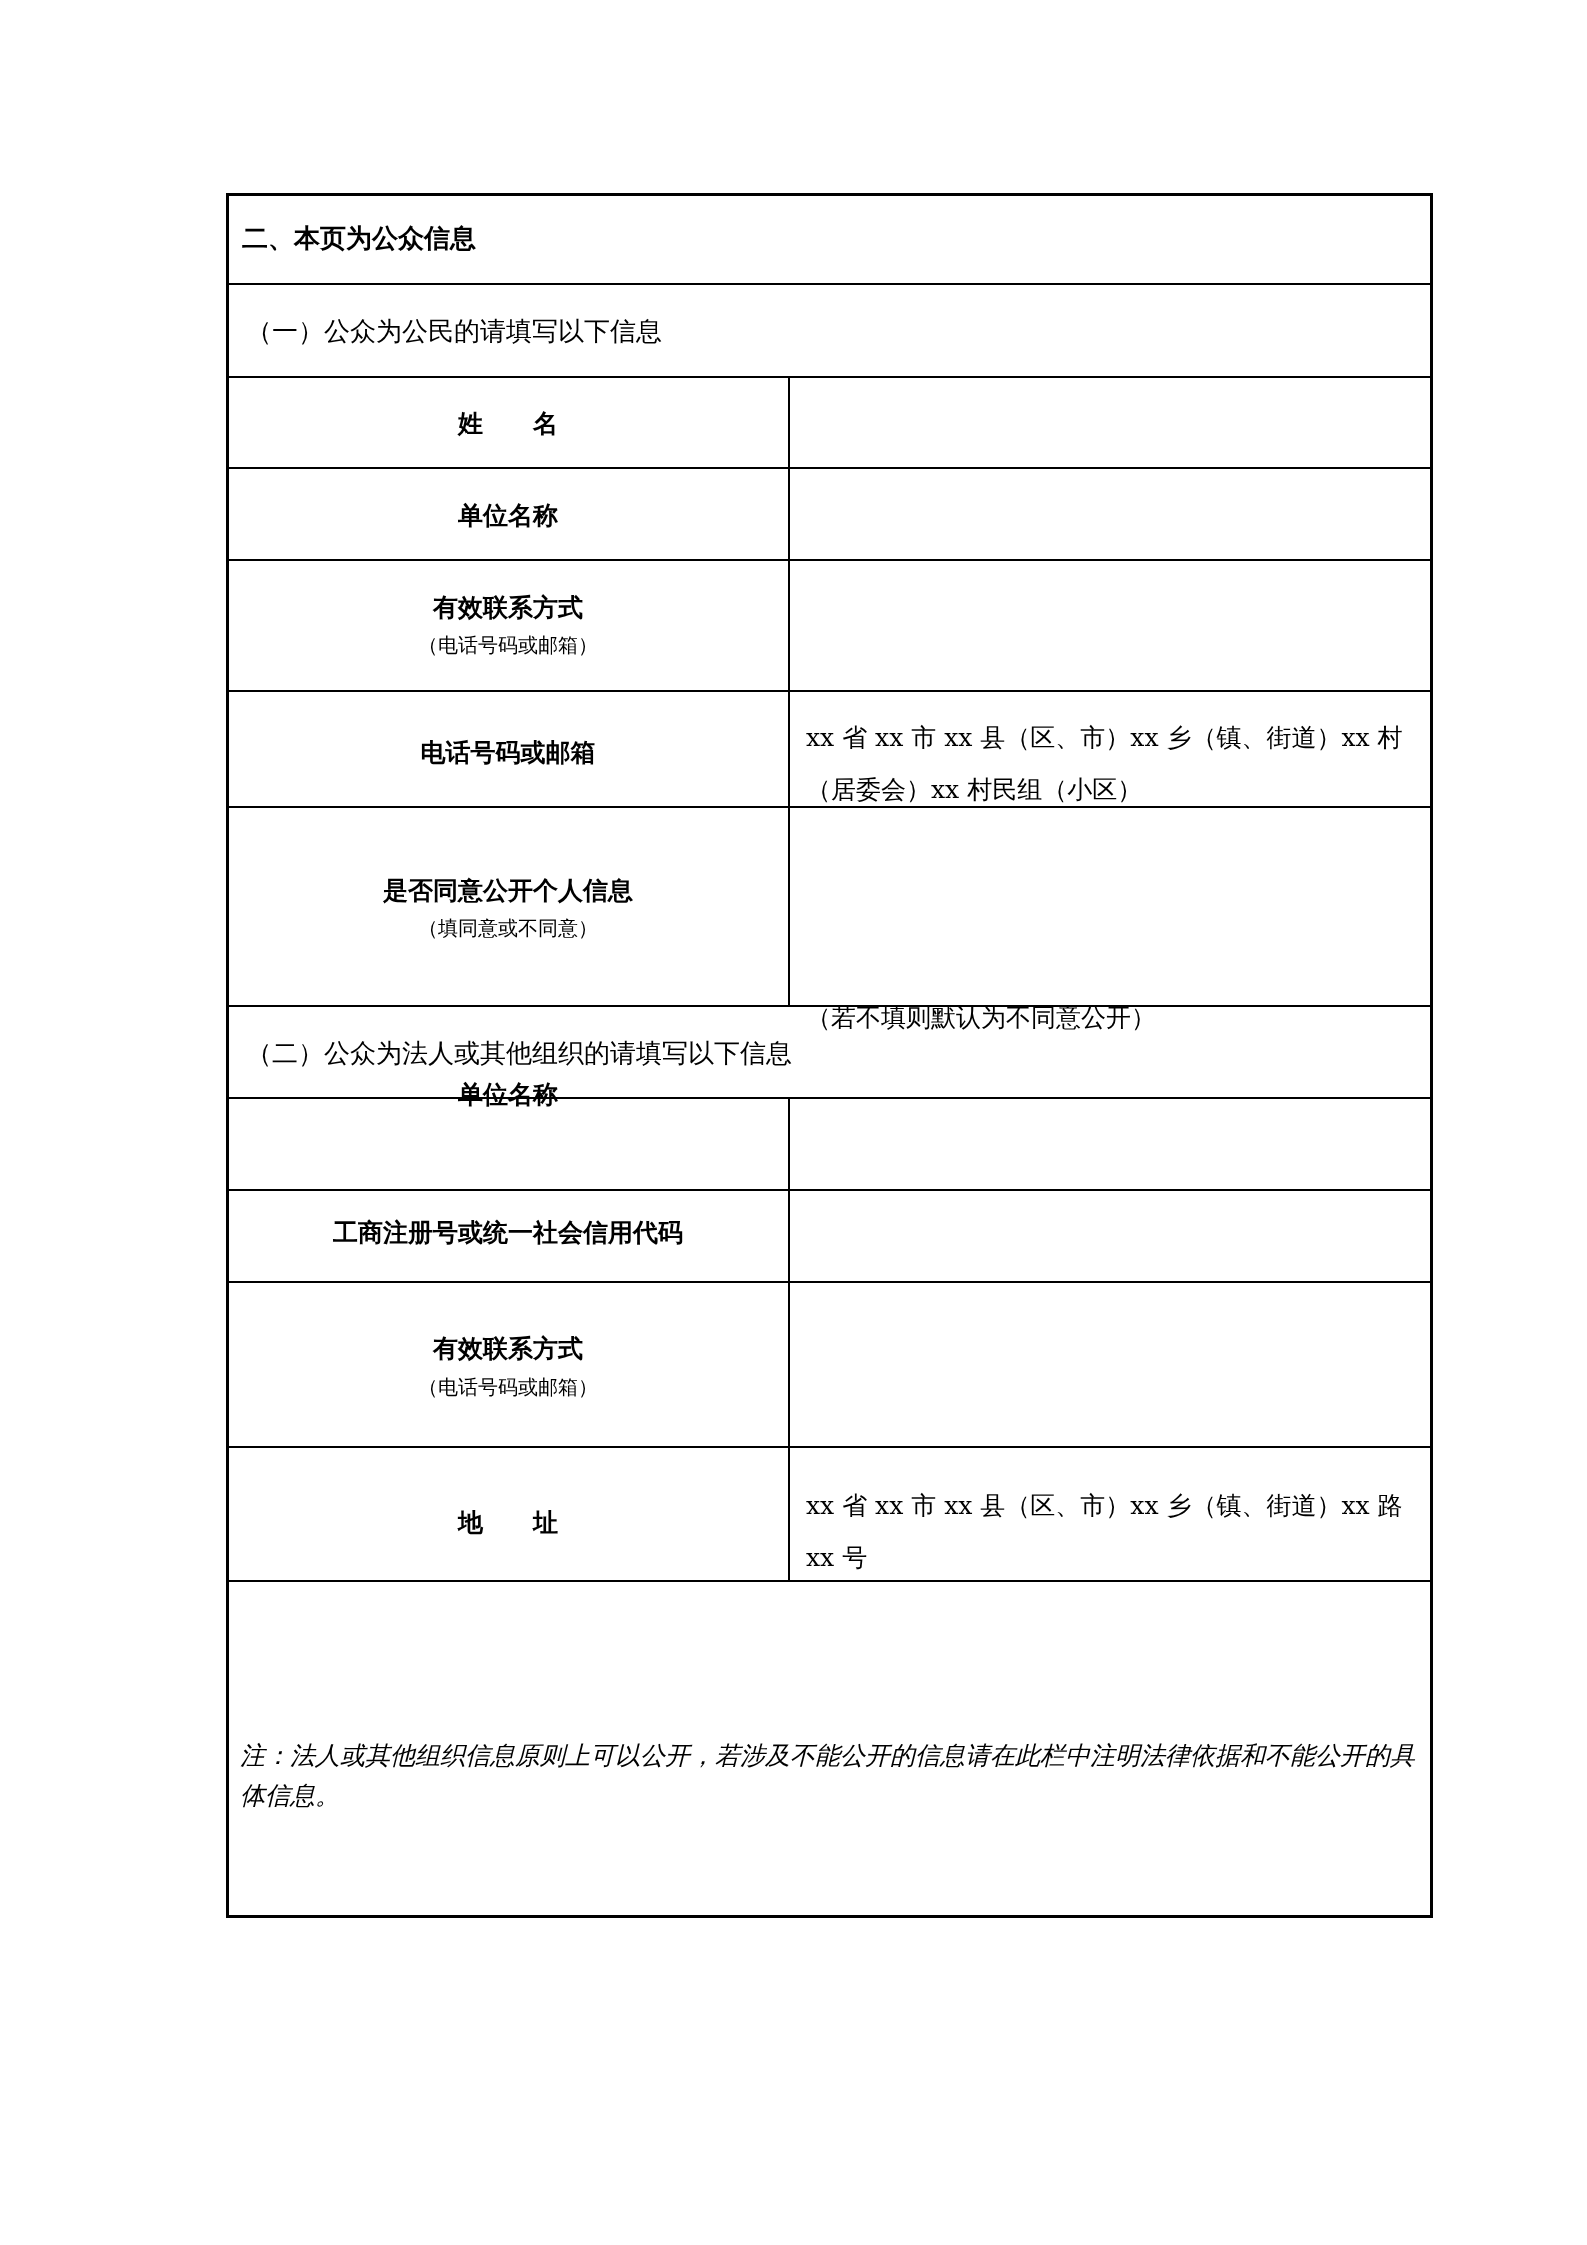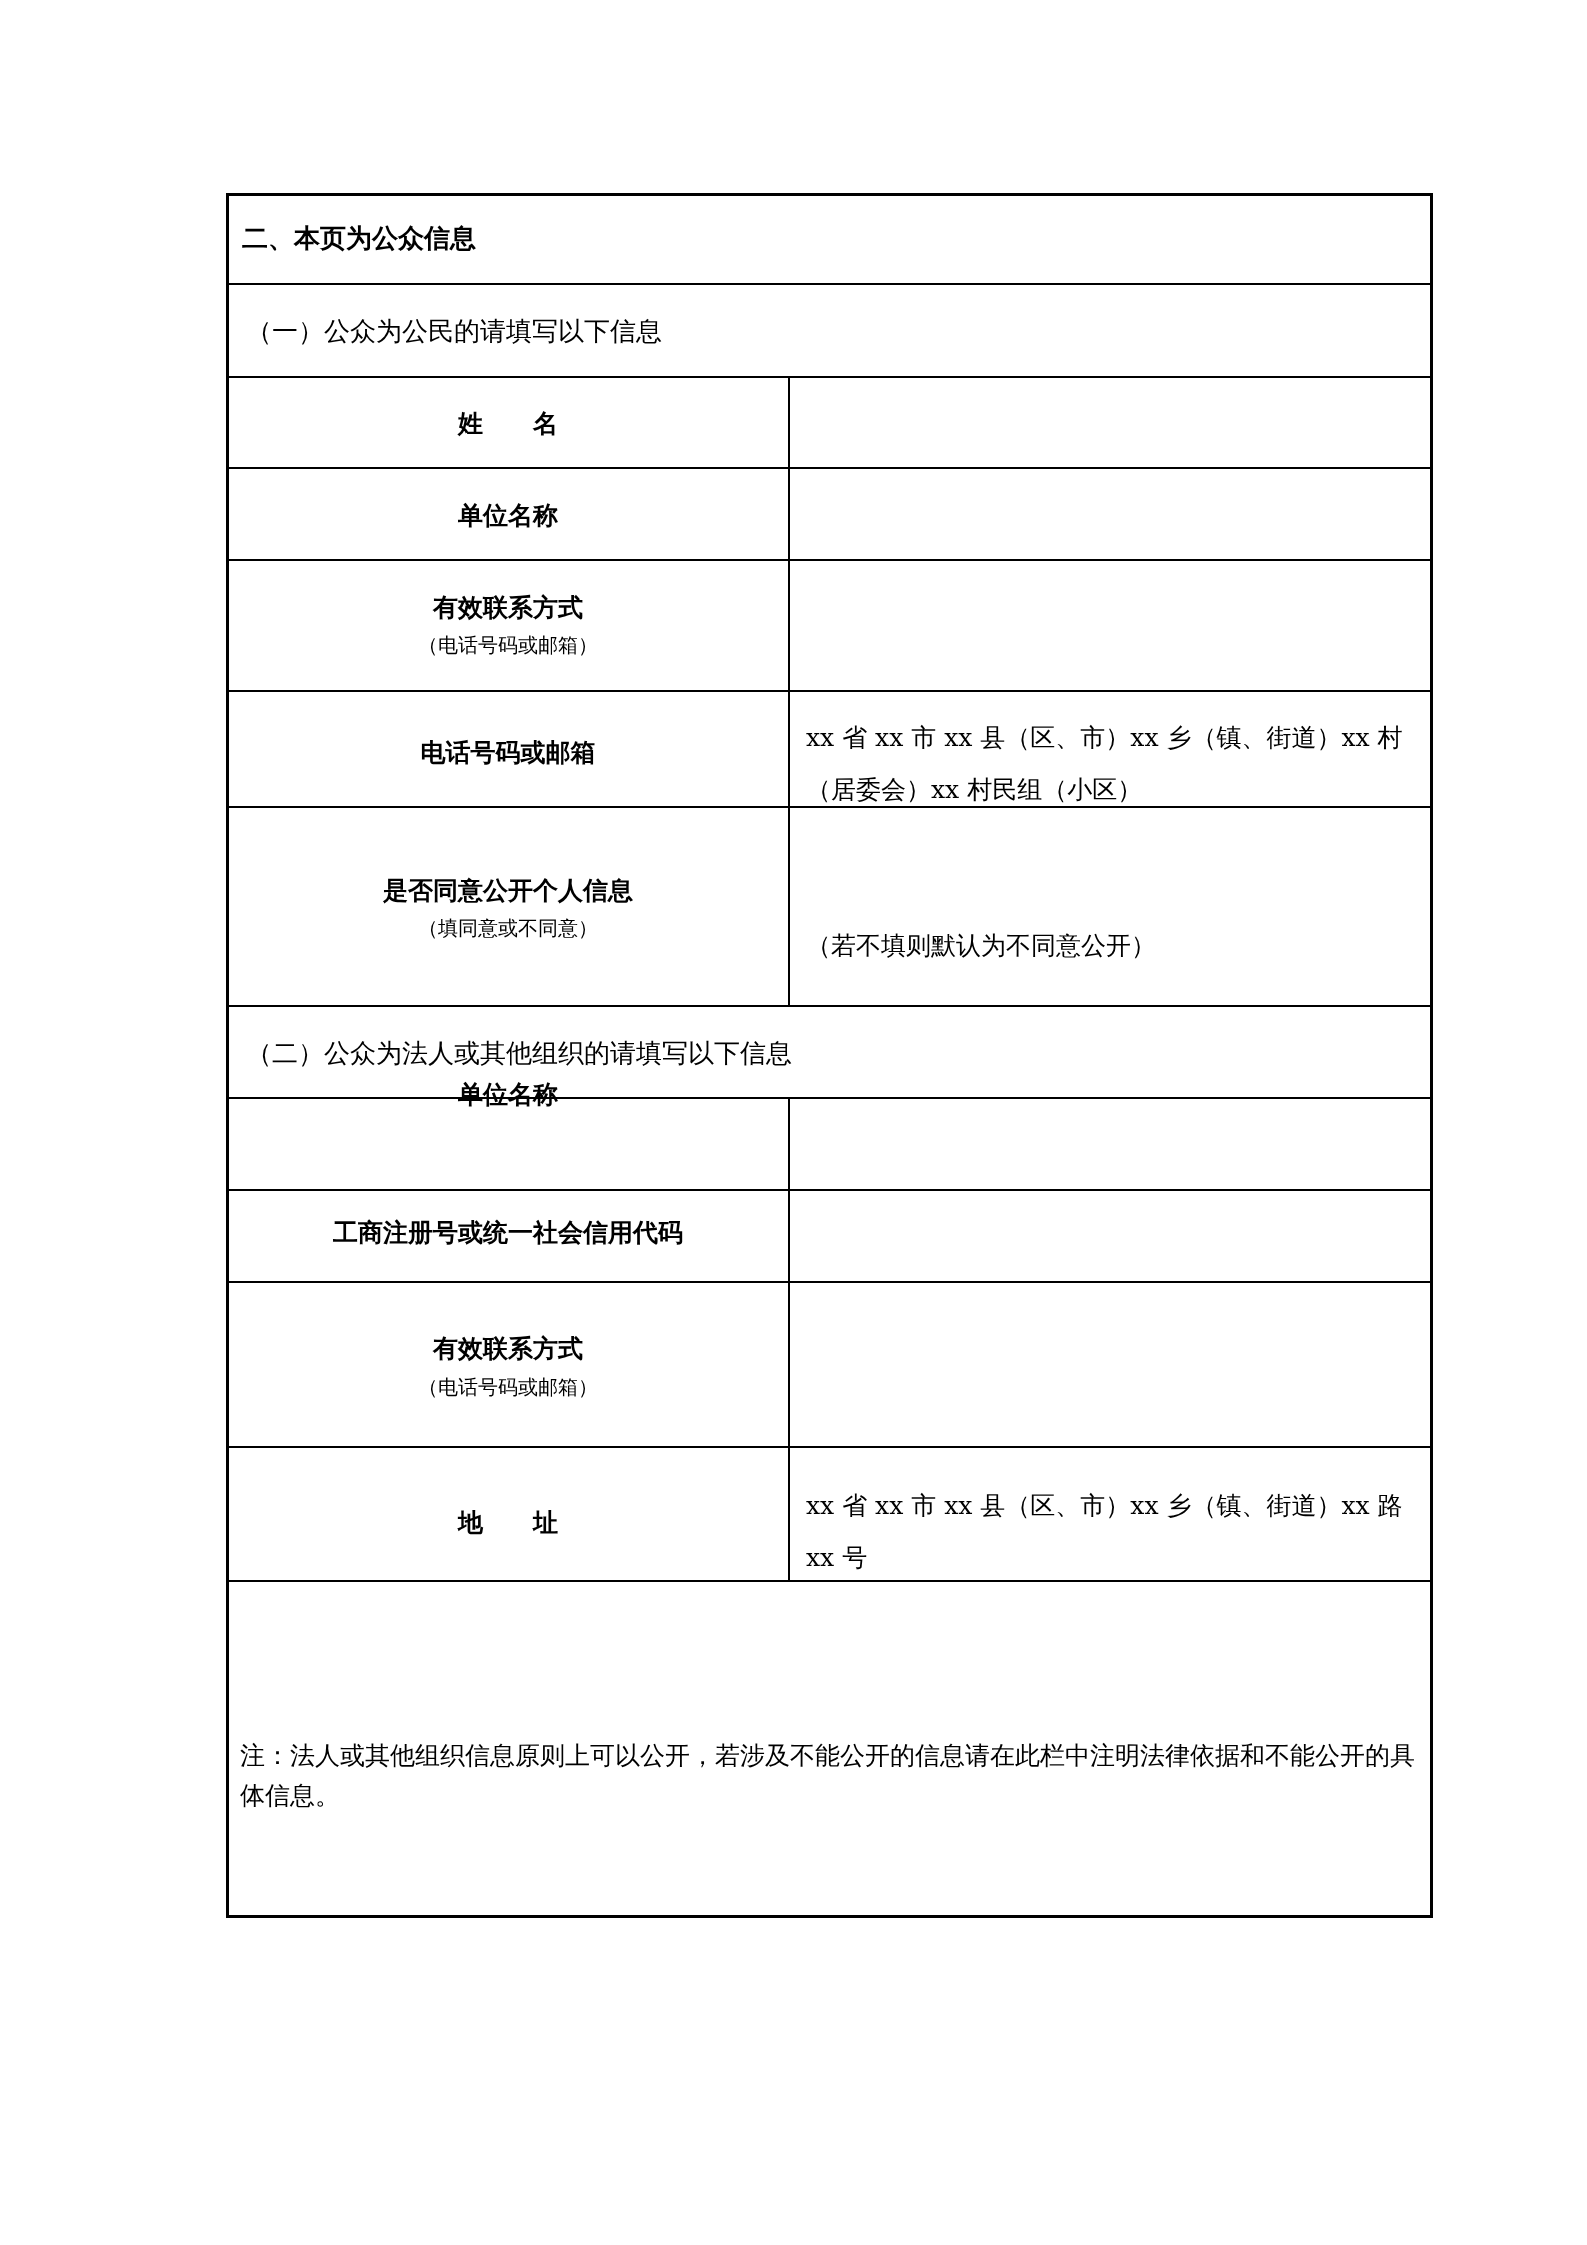--- a/index.html
+++ b/index.html
@@ -9,21 +9,21 @@
            border:3px solid #000; box-sizing:border-box; }
   .hline { position:absolute; left:226px; width:1207px; height:2px; background:#000; }
   .vline { position:absolute; left:788px; width:2px; background:#000; }
   .txt { position:absolute; white-space:nowrap; }
   .head { font-size:26px; font-weight:bold; left:242px;font-family:Liberation Mono, monospace; }
   .sub { font-size:26px; left:238px;margin-left:8px; }
   .label { font-size:25px; font-weight:bold; text-align:center; left:228px; width:560px; }
   .hint { font-size:20px; font-family:"DejaVu Serif","Liberation Serif",serif; text-align:center; left:228px; width:560px; }
   .val { font-size:25px; font-family:"DejaVu Serif","Liberation Serif",serif; left:806px; line-height:52px; white-space:normal; width:620px; }
   .field { position:absolute; left:792px; width:638px; background:transparent; border:none; }
-  .note { font-size:25px; left:240px; width:1185px; white-space:normal; line-height:40px; }
+  .note { font-size:25px; left:240px; width:1185px; white-space:normal; line-height:40px;font-style:italic; }
 </style>
 </head>
 <body>
 
 <div class="frame"></div>
 
 <div class="hline" style="top:283px"></div>
 <div class="hline" style="top:376px"></div>
 <div class="hline" style="top:467px"></div>
 <div class="hline" style="top:559px"></div>
@@ -52,21 +52,21 @@
 <div class="txt label" style="top:591px">有效联系方式</div>
 <div class="txt hint" style="top:632px">（电话号码或邮箱）</div>
 <div class="field" style="top:562px;height:128px"></div>
 
 <div class="txt label" style="top:736px">电话号码或邮箱</div>
 <div class="txt val" style="top:712px">xx 省 xx 市 xx 县（区、市）xx 乡（镇、街道）xx 村（居委会）xx 村民组（小区）</div>
 
 <div class="txt label" style="top:874px">是否同意公开个人信息</div>
 <div class="txt hint" style="top:915px">（填同意或不同意）</div>
 <div class="field" style="top:809px;height:130px"></div>
-<div class="txt val" style="top:920px;width:auto">（若不填则默认为不同意公开）</div>
+<div class="txt val" style="top:992px;width:auto">（若不填则默认为不同意公开）</div>
 
 <div class="txt sub" style="top:1036px">（二）公众为法人或其他组织的请填写以下信息</div>
 
 <div class="txt label" style="top:1078px">单位名称</div>
 <div class="field" style="top:1100px;height:89px"></div>
 
 <div class="txt label" style="top:1216px">工商注册号或统一社会信用代码</div>
 <div class="field" style="top:1192px;height:89px"></div>
 
 <div class="txt label" style="top:1332px">有效联系方式</div>

